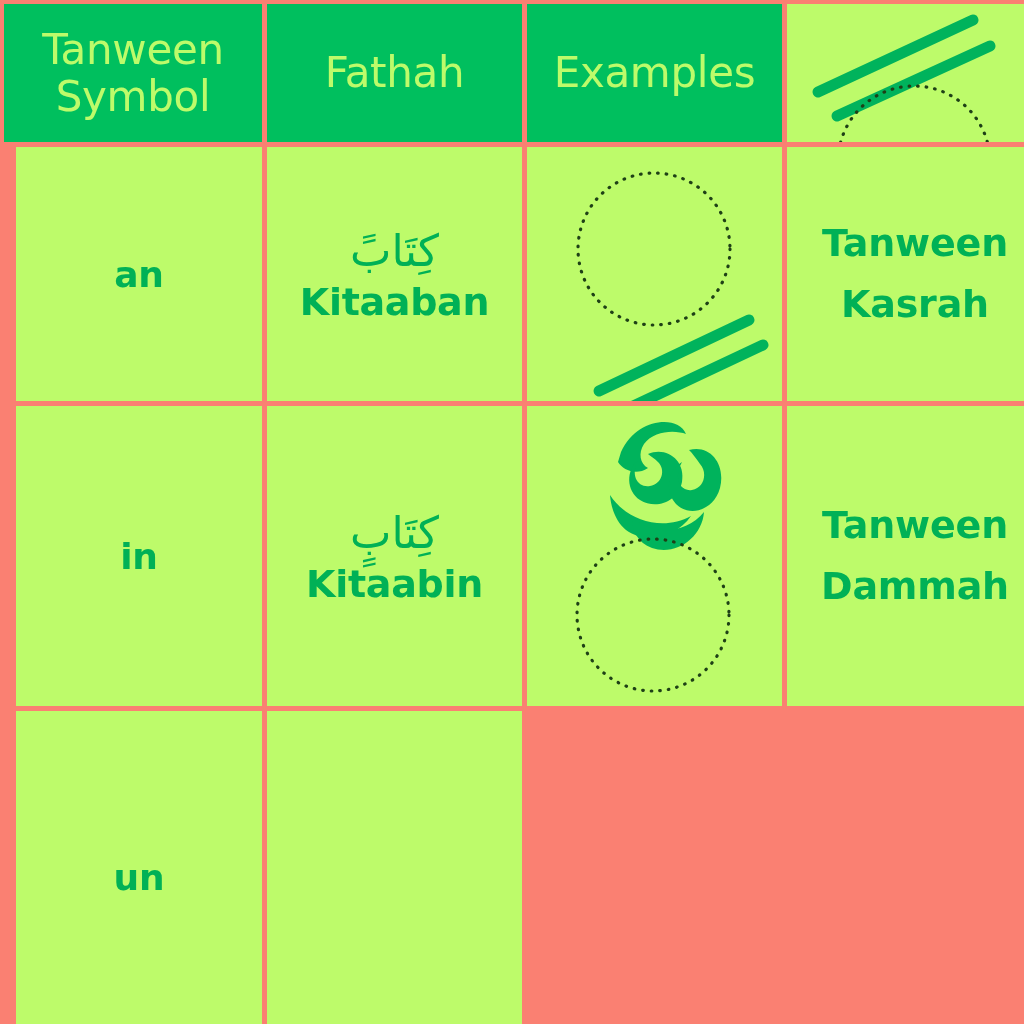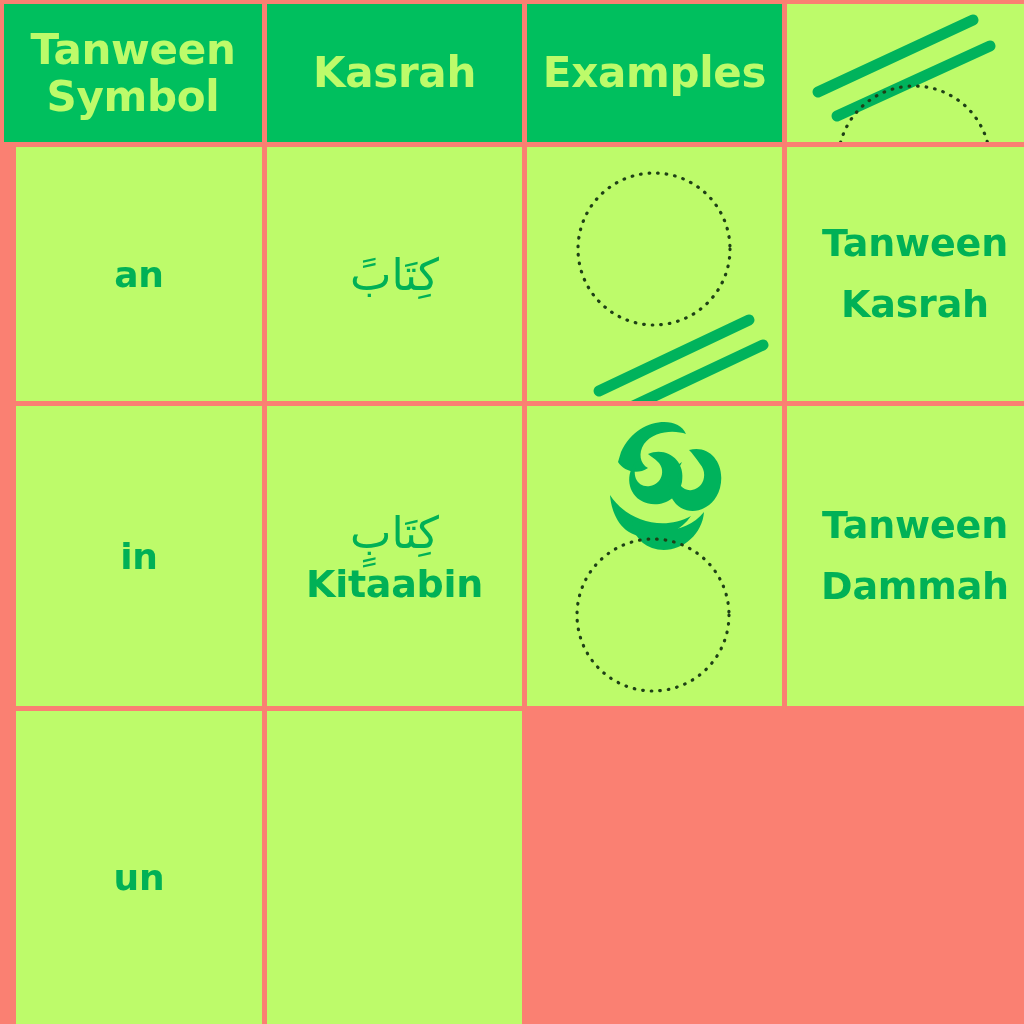--- a/index.html
+++ b/index.html
@@ -31,21 +31,21 @@
     align-items: center;
     justify-content: center;
     text-align: center;
     overflow: hidden;
     position: relative;
   }
 
   .head-cell {
     background: #00BF5E;
     color: #BDFB6A;
-    font-weight: bold;
+    font-weight: normal;
     font-size: 42px;
     line-height: 1.12;
     letter-spacing: -0.3px;
     padding: 0 6px;
     box-sizing: border-box;
   }
 
   .body-cell {
     background: #BDFB6A;
     color: #00B156;
@@ -92,40 +92,41 @@
 </style>
 </head>
 <body>
 
 <div id="tanween-table">
 
   <div class="cell head-cell">
     <span>Tanween Symbol</span>
   </div>
   <div class="cell head-cell">
-    <span>Kasrah</span>
+    <span>Fathah</span>
   </div>
   <div class="cell head-cell">
     <span>Examples</span>
   </div>
 
   <div class="cell body-cell symbol-cell r1-sym">
     <span>
       <svg width="258" height="254" viewBox="0 0 258 254" xmlns="http://www.w3.org/2000/svg">
         <line x1="31" y1="88" x2="186" y2="16" stroke="#00B35C" stroke-width="11" stroke-linecap="round"></line>
         <line x1="50" y1="112" x2="203" y2="42" stroke="#00B35C" stroke-width="11" stroke-linecap="round"></line>
         <circle cx="127" cy="158" r="76" fill="none" stroke="#1E4016" stroke-width="3.2" stroke-linecap="round" stroke-dasharray="0.6 8"></circle>
       </svg>
     </span>
   </div>
   <div class="cell body-cell sound-cell">
     <span>an</span>
   </div>
   <div class="cell body-cell example-cell">
     <span class="example-arabic">كِتَابً</span>
+    <span class="example-translit">Kitaaban</span>
   </div>
 
   <div class="cell body-cell symbol-cell r2-sym">
     <span>
       <svg width="258" height="300" viewBox="0 0 258 300" xmlns="http://www.w3.org/2000/svg">
         <circle cx="127" cy="125" r="76" fill="none" stroke="#1E4016" stroke-width="3.2" stroke-linecap="round" stroke-dasharray="0.6 8"></circle>
         <line x1="72" y1="267" x2="222" y2="196" stroke="#00B35C" stroke-width="11" stroke-linecap="round"></line>
         <line x1="85" y1="292" x2="236" y2="221" stroke="#00B35C" stroke-width="11" stroke-linecap="round"></line>
       </svg>
     </span>

